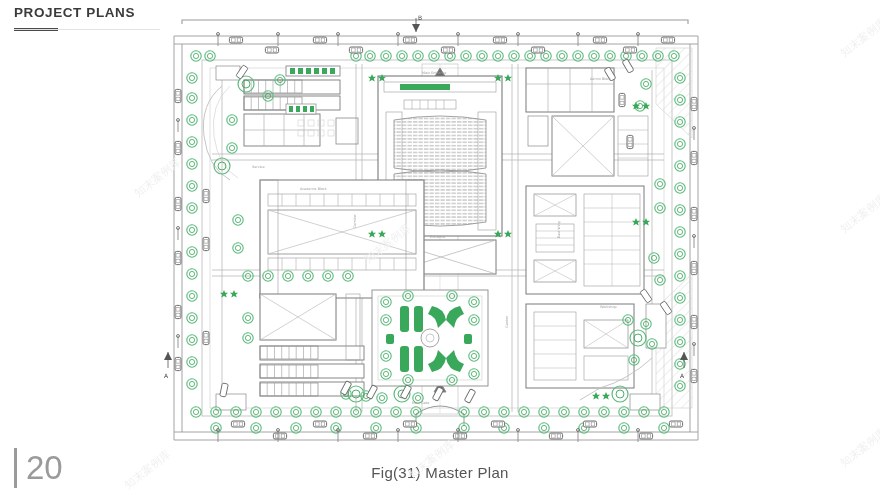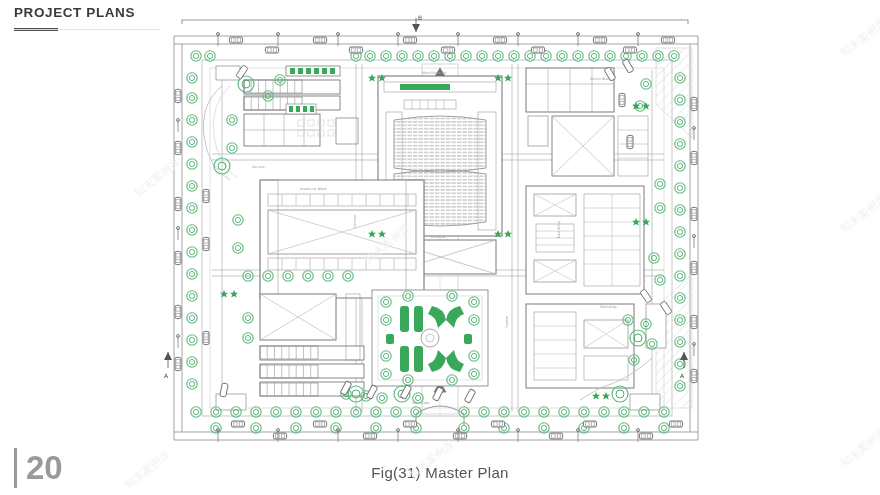--- a/index.html
+++ b/index.html
@@ -15,21 +15,21 @@
     font-size:13.5px;font-weight:bold;letter-spacing:.6px;
     color:#3b3b3b;line-height:18px;
   }
   #title-rules{position:relative;height:8px;margin-top:4px;}
   #title-rule-dark{position:absolute;left:0;top:2px;width:44px;height:3px;background:#4a4a4a;}
   #title-rule-light{position:absolute;left:0;top:3px;width:278px;height:1px;background:#e3e3e3;}
 
   
   #page-number-block{position:absolute;left:14px;top:448px;display:flex;align-items:center;gap:9px;}
   #page-bar{width:3px;height:40px;background:#9a9a9a;}
-  #page-number{font-size:33px;color:#9a9a9a;font-weight:700;line-height:40px;}
+  #page-number{font-size:33px;color:#9a9a9a;font-weight:400;line-height:40px;}
   #figure-caption{
     position:absolute;left:0;top:464px;width:880px;text-align:center;
     font-size:15px;color:#555;letter-spacing:.3px;
   }
 
   
   .wm{
     position:absolute;color:#f0f0f0;font-size:11px;
     transform:rotate(-38deg);white-space:nowrap;
     font-family:"DejaVu Sans",sans-serif;pointer-events:none;user-select:none;

